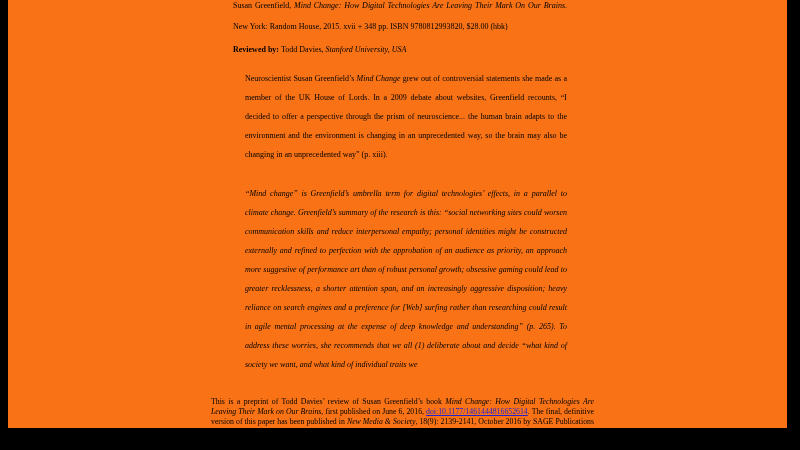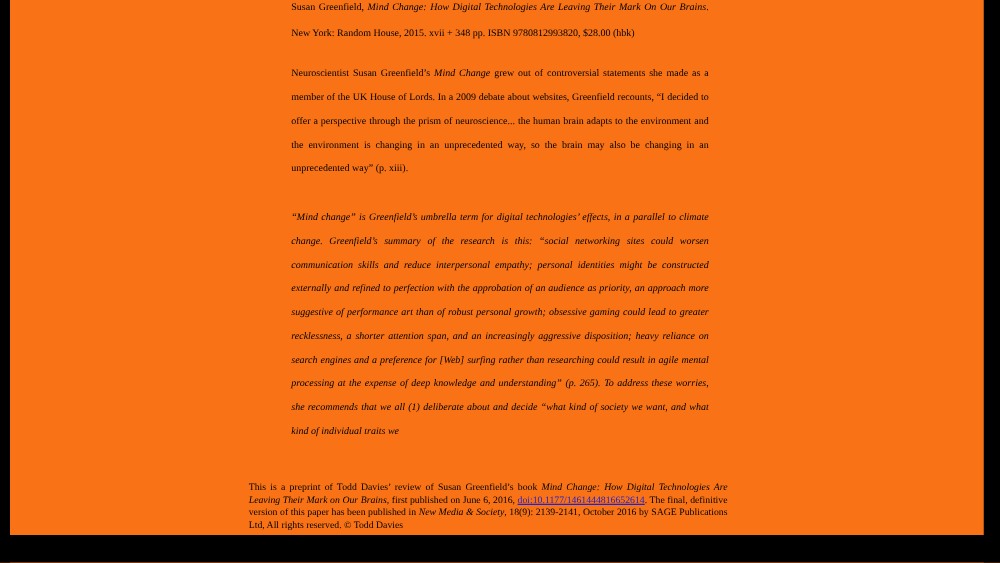--- a/index.html
+++ b/index.html
@@ -32,31 +32,31 @@
     font-size: 8px;
     line-height: 21px;
     text-align: justify;
   }
   .reviewed {
     margin: 6px 0 0 0;
     font-size: 8px;
     line-height: 14px;
   }
   .body-para {
-    margin: 12px 0 0 0;
+    margin: 12px 0 0 12px;
     font-size: 8px;
     line-height: 19px;
     text-align: justify;
   }
   .body-para + .body-para { margin-top: 20px; font-style: italic; }
   .footer-note {
     position: absolute;
     left: 191px; top: 385px;
     width: 383px;
-    margin: 0;
+    margin: 12px;
     font-size: 7.8px;
     line-height: 10px;
     text-align: justify;
   }
   .page-num {
     position: absolute;
     top: 435px; left: 0;
     width: 100%;
     text-align: center;
     font-size: 8px;
@@ -72,20 +72,21 @@
 </style>
 </head>
 <body>
 
 <div class="edge-bar edge-left"></div>
 <div class="edge-bar edge-right"></div>
 
 <div class="page">
   <div class="main-col">
     <p class="citation"><span>Susan Greenfield, </span><span class="italic">Mind Change: How Digital Technologies Are Leaving Their Mark On Our Brains</span><span>. New York: Random House, 2015. xvii + 348 pp. ISBN 9780812993820, $28.00 (hbk)</span></p>
+    <p class="reviewed"><span class="bold">Reviewed by: </span><span>Todd Davies, </span><span class="italic">Stanford University, USA</span></p>
     <p class="body-para"><span>Neuroscientist Susan Greenfield’s </span><span class="italic">Mind Change</span><span> grew out of controversial statements she made as a member of the UK House of Lords. In a 2009 debate about websites, Greenfield recounts, “I decided to offer a perspective through the prism of neuroscience... the human brain adapts to the environment and the environment is changing in an unprecedented way, so the brain may also be changing in an unprecedented way” (p. xiii).</span></p>
     <p class="body-para"><span>“Mind change” is Greenfield’s umbrella term for digital technologies’ effects, in a parallel to climate change. Greenfield’s summary of the research is this: “social networking sites could worsen communication skills and reduce interpersonal empathy; personal identities might be constructed externally and refined to perfection with the approbation of an audience as priority, an approach more suggestive of performance art than of robust personal growth; obsessive gaming could lead to greater recklessness, a shorter attention span, and an increasingly aggressive disposition; heavy reliance on search engines and a preference for [Web] surfing rather than researching could result in agile mental processing at the expense of deep knowledge and understanding” (p. 265). To address these worries, she recommends that we all (1) deliberate about and decide “what kind of society we want, and what kind of individual traits we</span></p>
   </div>
 
   <p class="footer-note"><span>This is a preprint of Todd Davies’ review of Susan Greenfield’s book </span><span class="italic">Mind Change: How Digital Technologies Are Leaving Their Mark on Our Brains</span><span>, first published on June 6, 2016, </span><a class="link" href="#">doi:10.1177/1461444816652614</a><span>. The final, definitive version of this paper has been published in </span><span class="italic">New Media &amp; Society</span><span>, 18(9): 2139-2141, October 2016 by SAGE Publications Ltd, All rights reserved. © Todd Davies</span></p>
 
   <div class="page-num">1</div>
 </div>
 
 </body></html>

